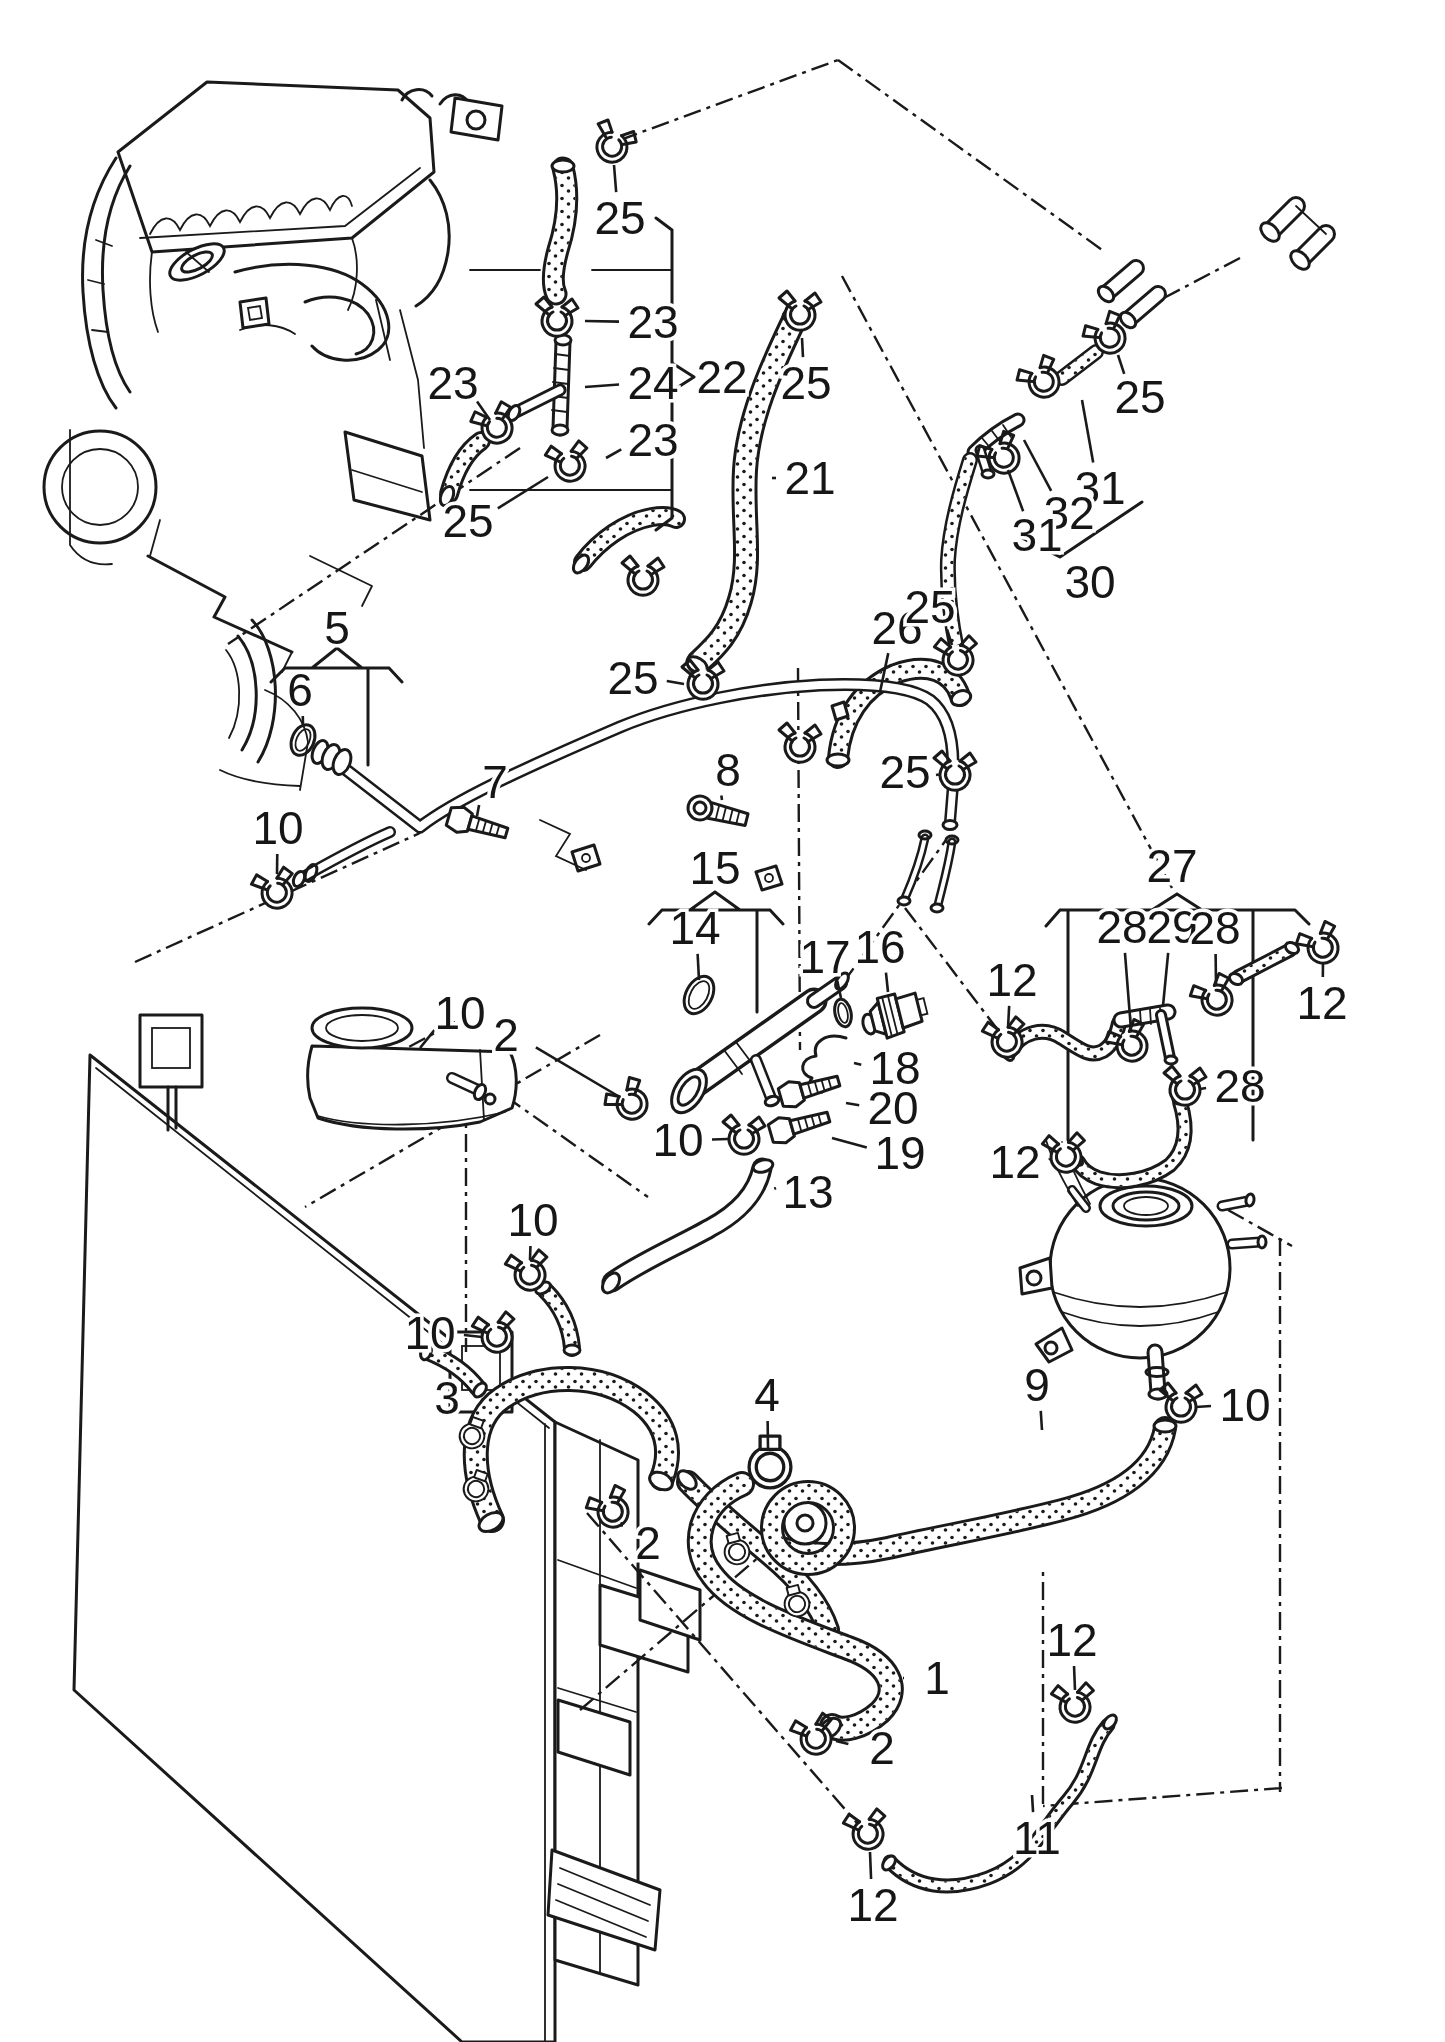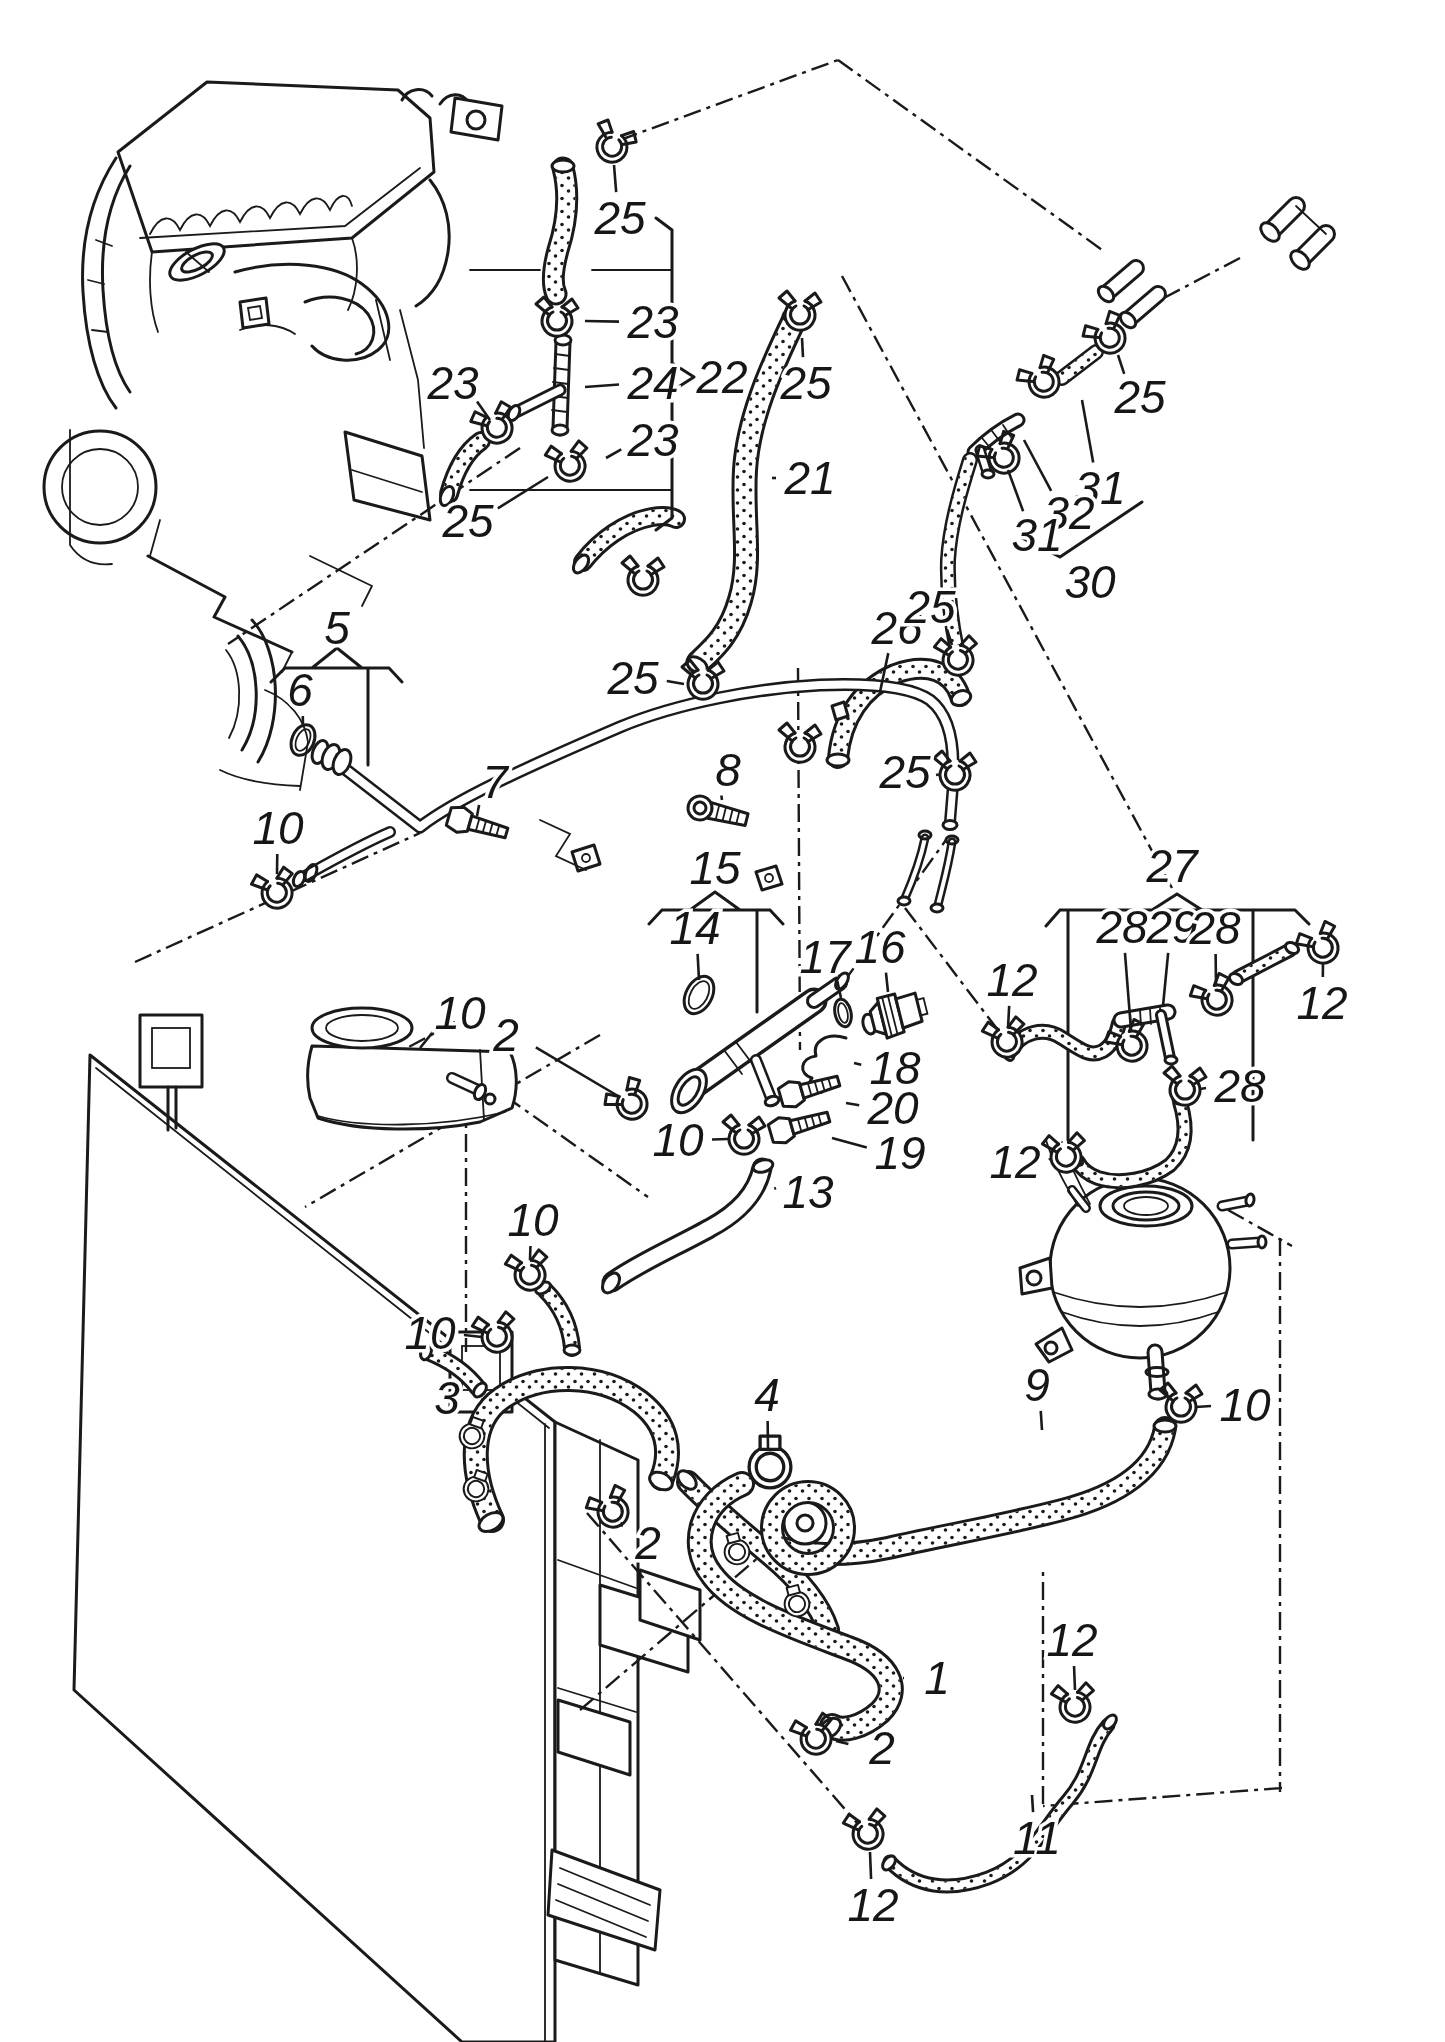--- a/index.html
+++ b/index.html
@@ -1,17 +1,17 @@
 <!DOCTYPE html>
 <html><head>
 <meta charset="utf-8">
 <style>
   html,body{margin:0;padding:0;background:#ffffff;}
   body{font-family:"Liberation Sans", sans-serif;}
-  #stage{width:1445px;height:2042px;position:relative;background:#15803d;font-style:italic;}
+  #stage{width:1445px;height:2042px;position:relative;background:#15803d;}
   svg{display:block;}
   .ln{fill:none;stroke:#1a1a1a;stroke-width:3;stroke-linecap:round;stroke-linejoin:round;}
   .lnf{fill:#ffffff;stroke:#1a1a1a;stroke-width:3;stroke-linejoin:round;}
   .thin{fill:none;stroke:#1a1a1a;stroke-width:1.8;stroke-linecap:round;}
   .dd{fill:none;stroke:#1a1a1a;stroke-width:2.4;stroke-dasharray:18 6 4 6;}
   .ho{fill:none;stroke:#1a1a1a;stroke-linecap:round;stroke-linejoin:round;}
   .hi{fill:none;stroke:#ffffff;stroke-linecap:round;stroke-linejoin:round;}
   .hd{fill:none;stroke:url(#dots);stroke-linecap:round;stroke-linejoin:round;}
   .leader{stroke:#1a1a1a;stroke-width:2.6;}
   .callout{font-family:"Liberation Sans",sans-serif;font-size:46px;font-weight:500;fill:#161616;

